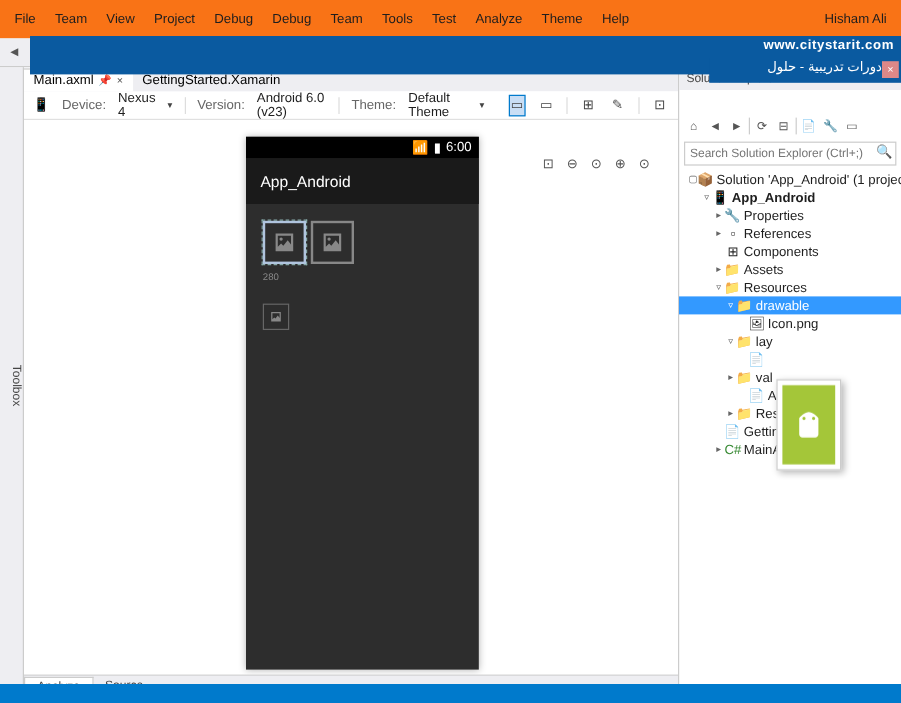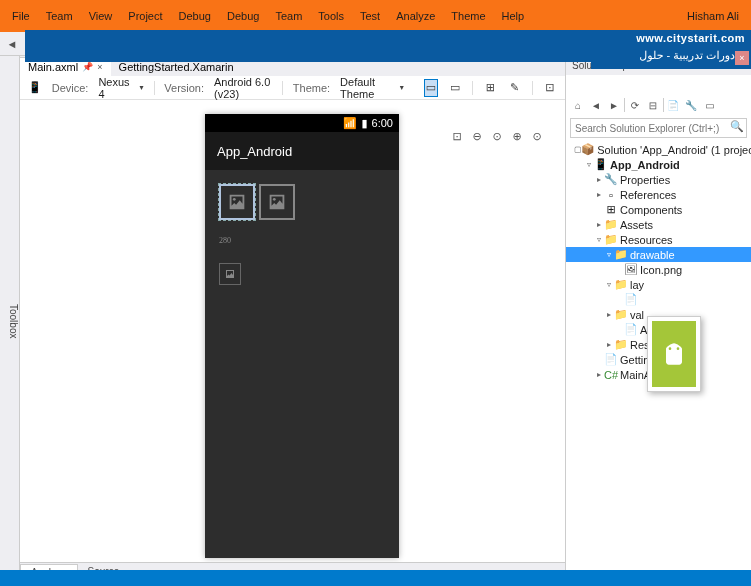--- a/index.html
+++ b/index.html
@@ -39,21 +39,21 @@
     .phone { position: absolute; left: 185px; top: 14px; width: 194px; height: 444px; background: #2d2d2d; box-shadow: 0 0 6px rgba(0,0,0,.3); }
     .status-bar { height: 18px; background: #000; display: flex; align-items: center; justify-content: flex-end; padding: 0 6px; color: white; font-size: 9px; gap: 4px; }
     .app-title { height: 38px; background: #1a1a1a; color: white; display: flex; align-items: center; padding: 0 12px; font-size: 13px; }
     .app-body { padding: 14px; }
     .img-row { display: flex; gap: 4px; }
     .img-ph { width: 36px; height: 36px; border: 2px solid #888; display: flex; align-items: center; justify-content: center; }
     .img-ph.selected { border: 2px solid #b0c4de; outline: 1px dashed #8aa; }
     .img-ph svg { width: 22px; height: 22px; }
     .img-ph.small { width: 22px; height: 22px; border: 1px solid #666; margin-top: 18px; }
     .img-ph.small svg { width: 12px; height: 12px; }
-    .img-label { font-size: 8px; color: #888; margin-top: 16px; font-family: Liberation Serif, serif; }
+    .img-label { font-size: 8px; color: #888; margin-top: 6px; }
     
     .zoom-controls { position: absolute; right: 20px; top: 28px; display: flex; gap: 4px; }
     .zoom-controls .zc { width: 16px; height: 16px; display: flex; align-items: center; justify-content: center; color: #555; cursor: pointer; }
     
     .bottom-tabs { height: 18px; border-top: 1px solid #ccc; display: flex; align-items: center; background: #eeeef2; }
     .btab { padding: 2px 10px; font-size: 10px; color: #444; }
     .btab.active { background: white; border: 1px solid #ccc; border-bottom: none; }
     
     
     .overlay-brand { position: absolute; left: 25px; right: 0; top: 30px; height: 32px; background: #0a5aa0; z-index: 5; }

